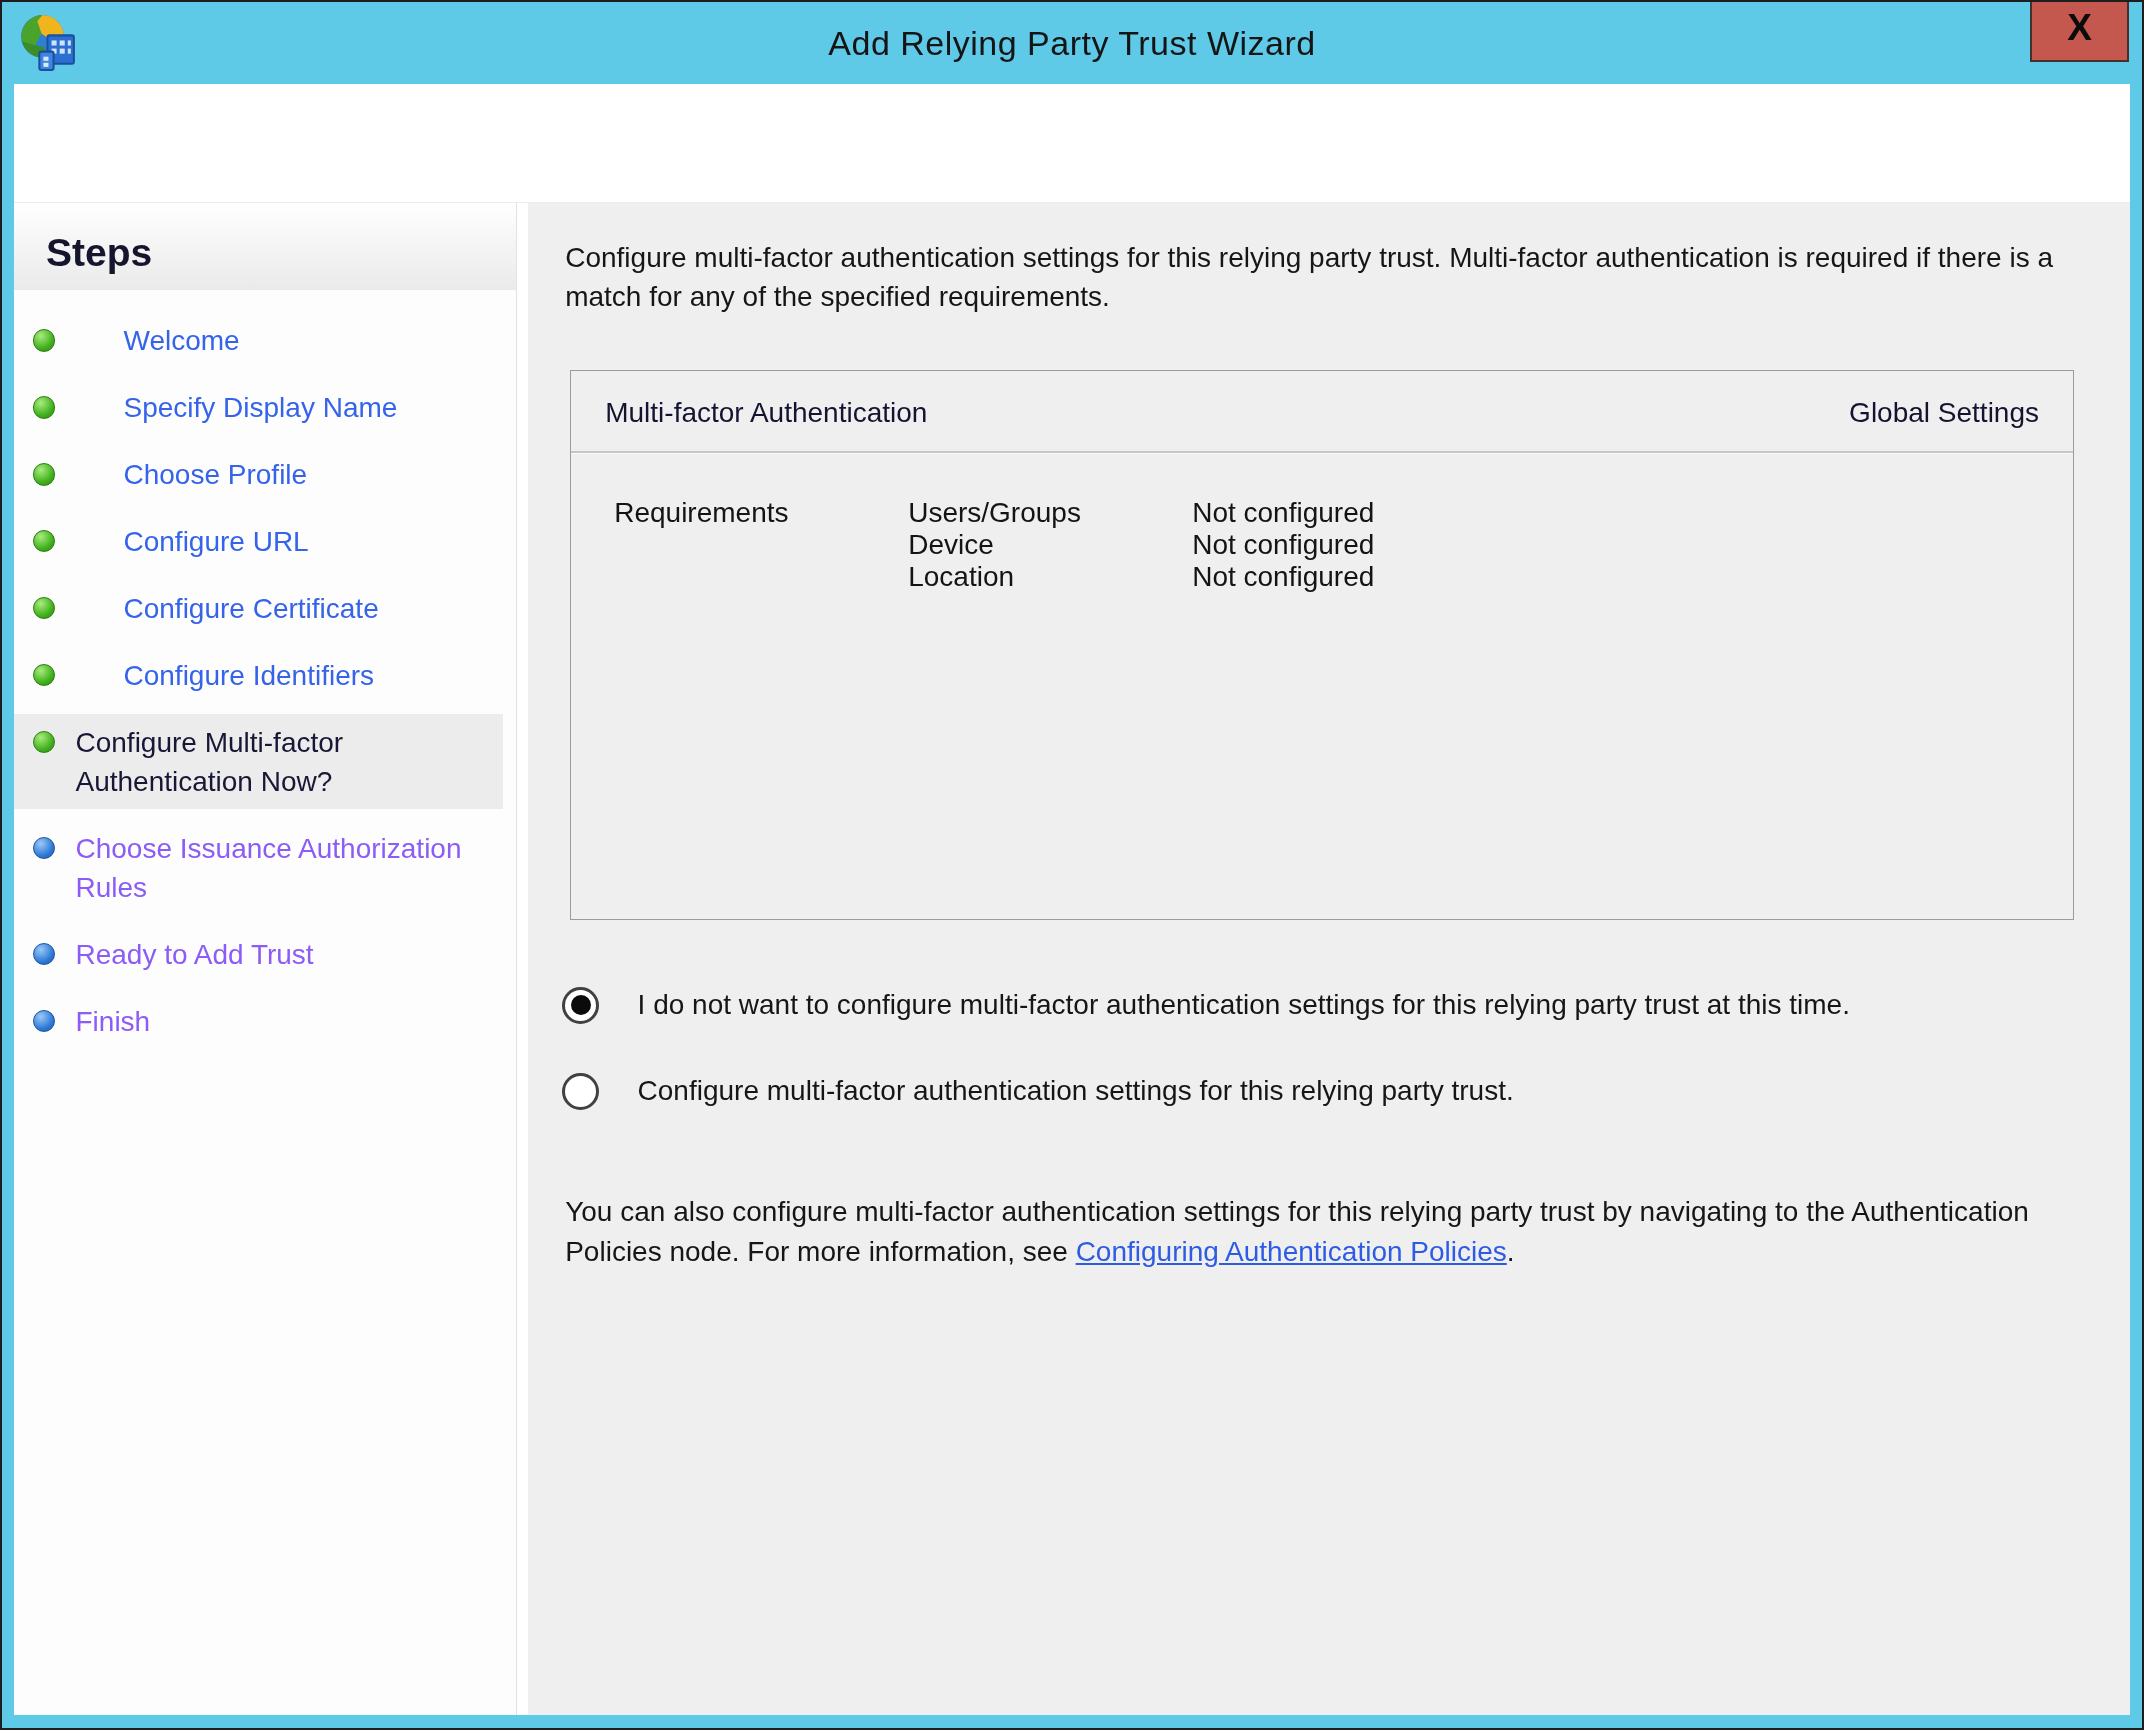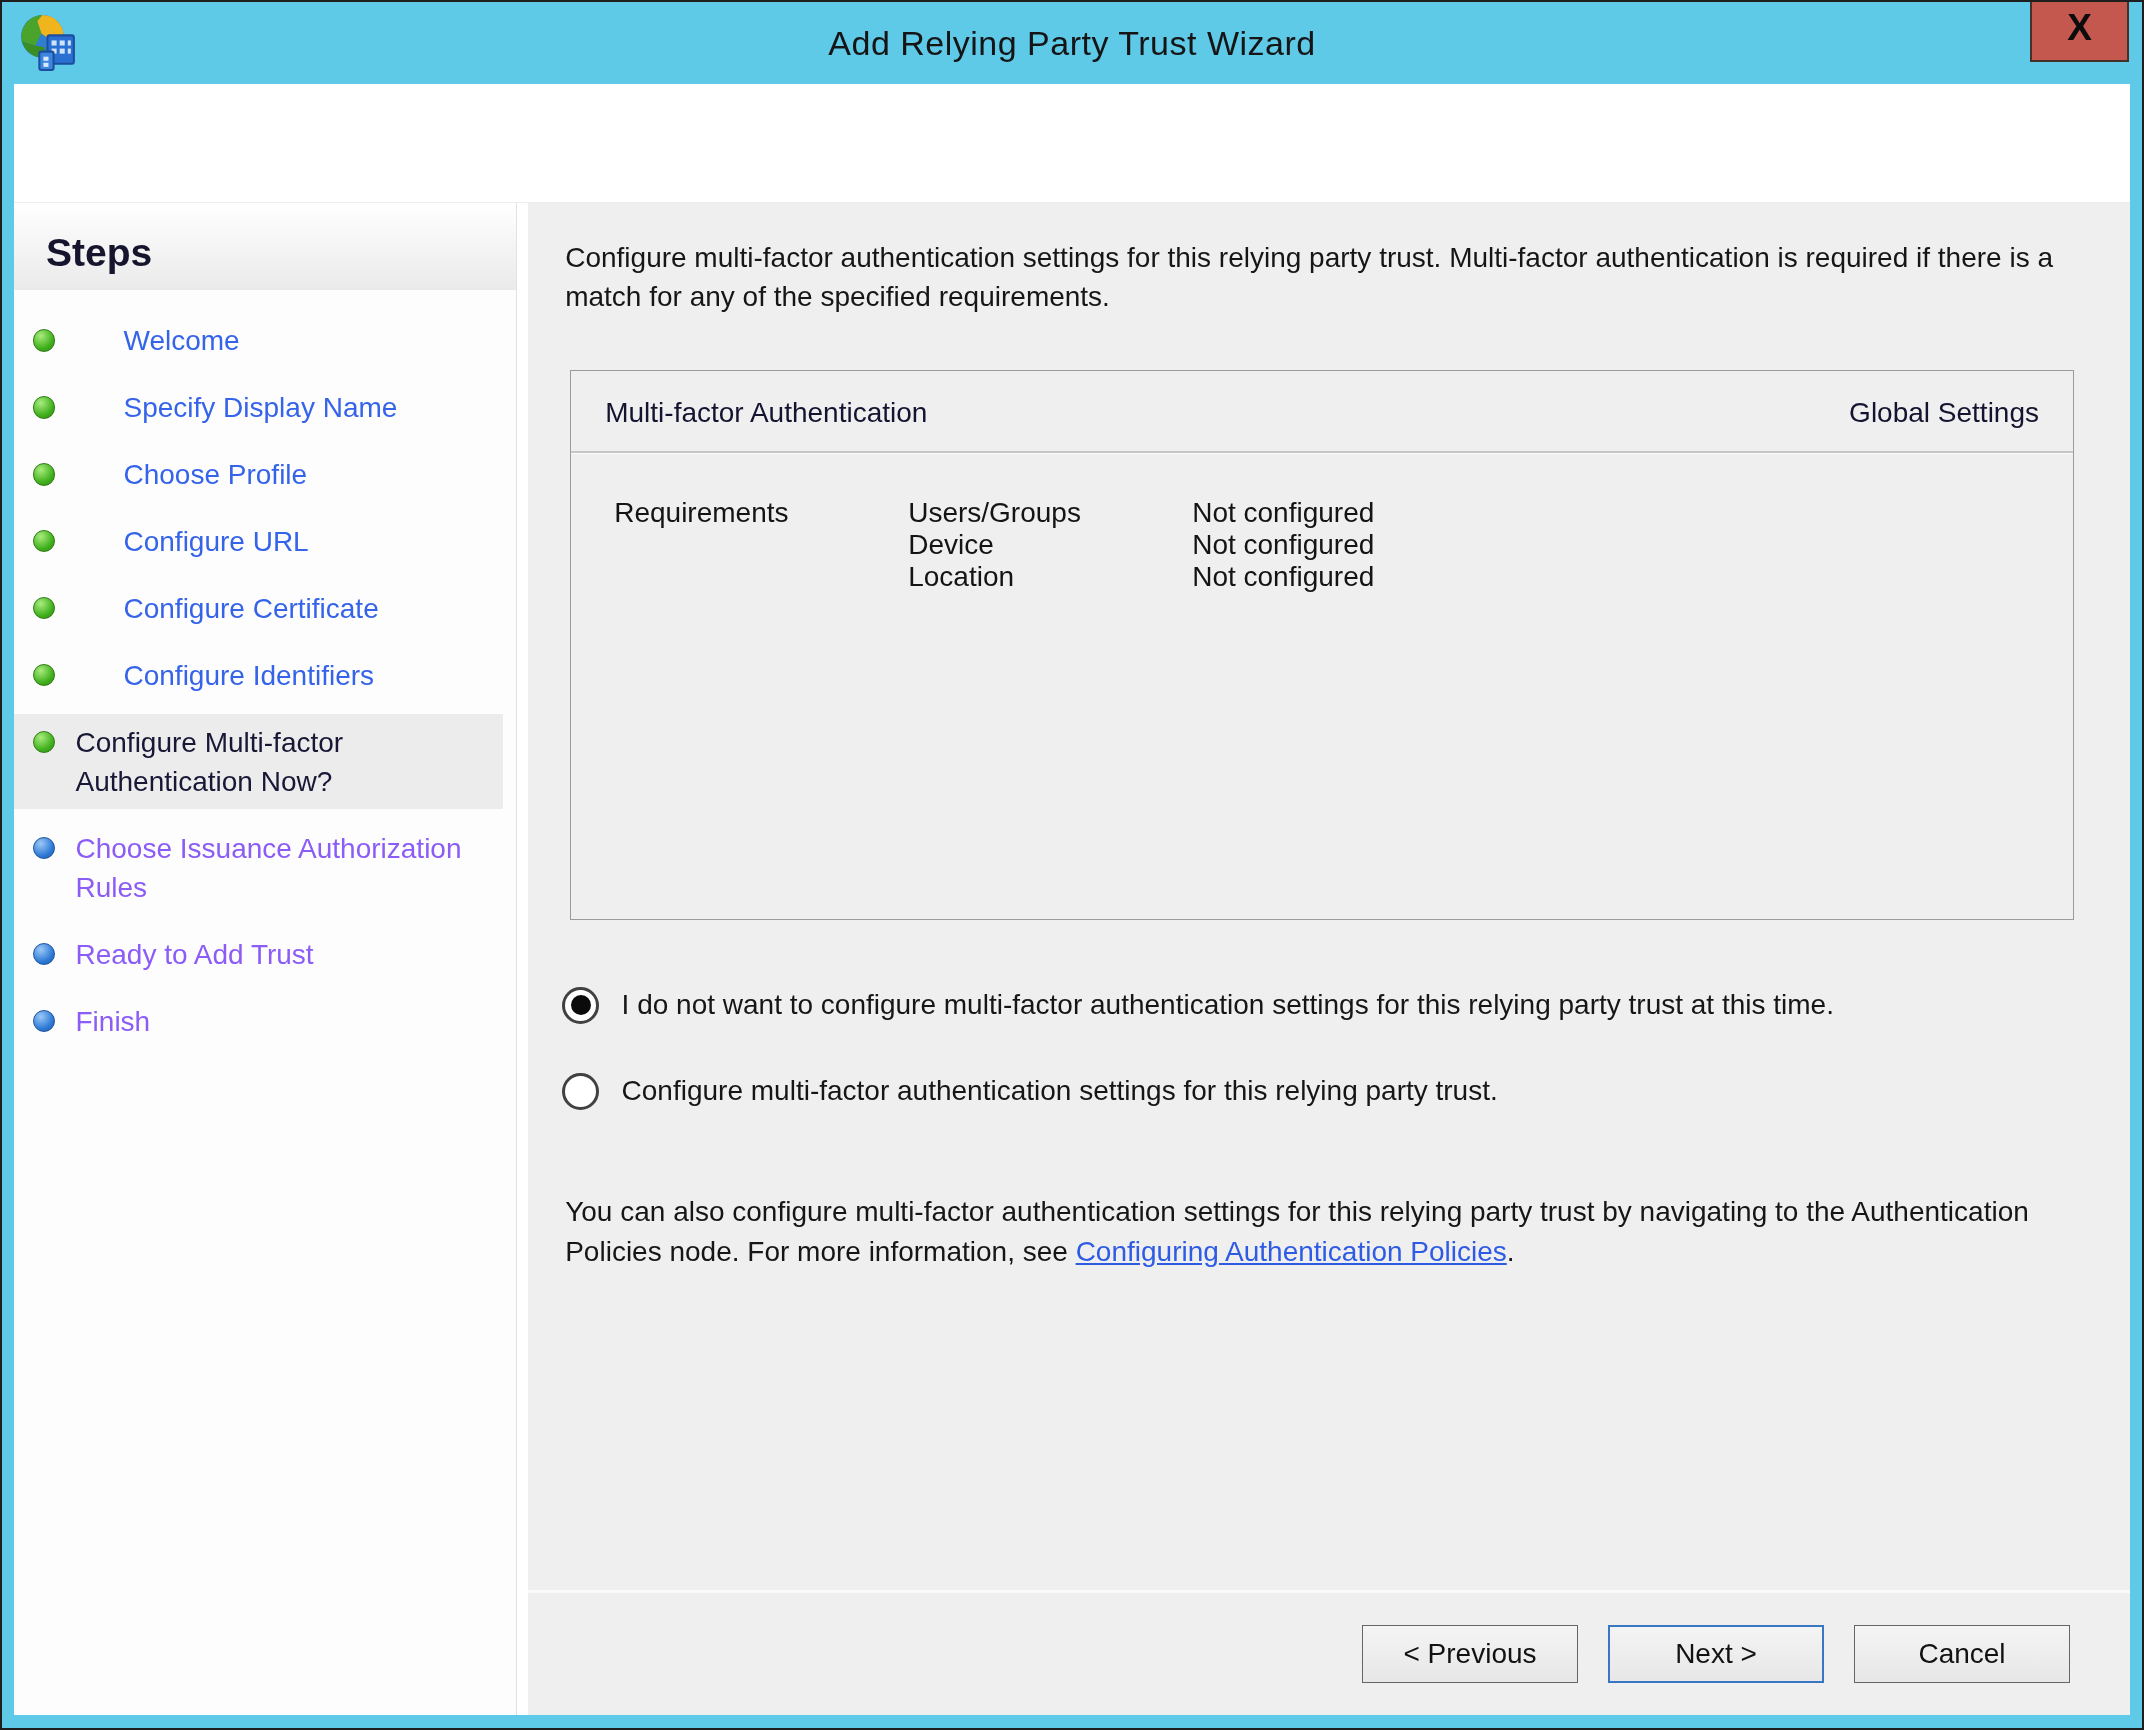--- a/index.html
+++ b/index.html
@@ -177,20 +177,21 @@
   .gb-row .c3 { flex: 1; }
 
   .option {
     display: flex;
     align-items: flex-start;
     margin: 65px 50px 0 34px;
     font-size: 28px;
     line-height: 39px;
     color: #161616;
     cursor: pointer;
+    gap: 16px;
   }
   .option.second { margin-top: 47px; }
   .radio {
     width: 37px; height: 37px;
     flex: 0 0 37px;
     border-radius: 50%;
     border: 3.7px solid #414141;
     background: #ffffff;
     margin: 1.9px 22.4px 0 0;
     position: relative;
@@ -359,23 +360,18 @@
 
         <div class="option second">
           <span class="radio"></span>
           <span class="option-label">Configure multi-factor authentication settings for this relying party trust.</span>
         </div>
 
         <p class="note"><span>You can also configure multi-factor authentication settings for this relying party trust by navigating to the Authentication Policies node. For more information, see </span><a href="#">Configuring Authentication Policies</a><span>.</span></p>
 
         <div class="flex-spacer"></div>
 
-        <div class="footer">
-          <button class="btn">&lt; Previous</button>
-          <button class="btn focused">Next &gt;</button>
-          <button class="btn">Cancel</button>
-        </div>
 
       </div>
     </div>
   </div>
 </div>
 
 
 </body></html>

